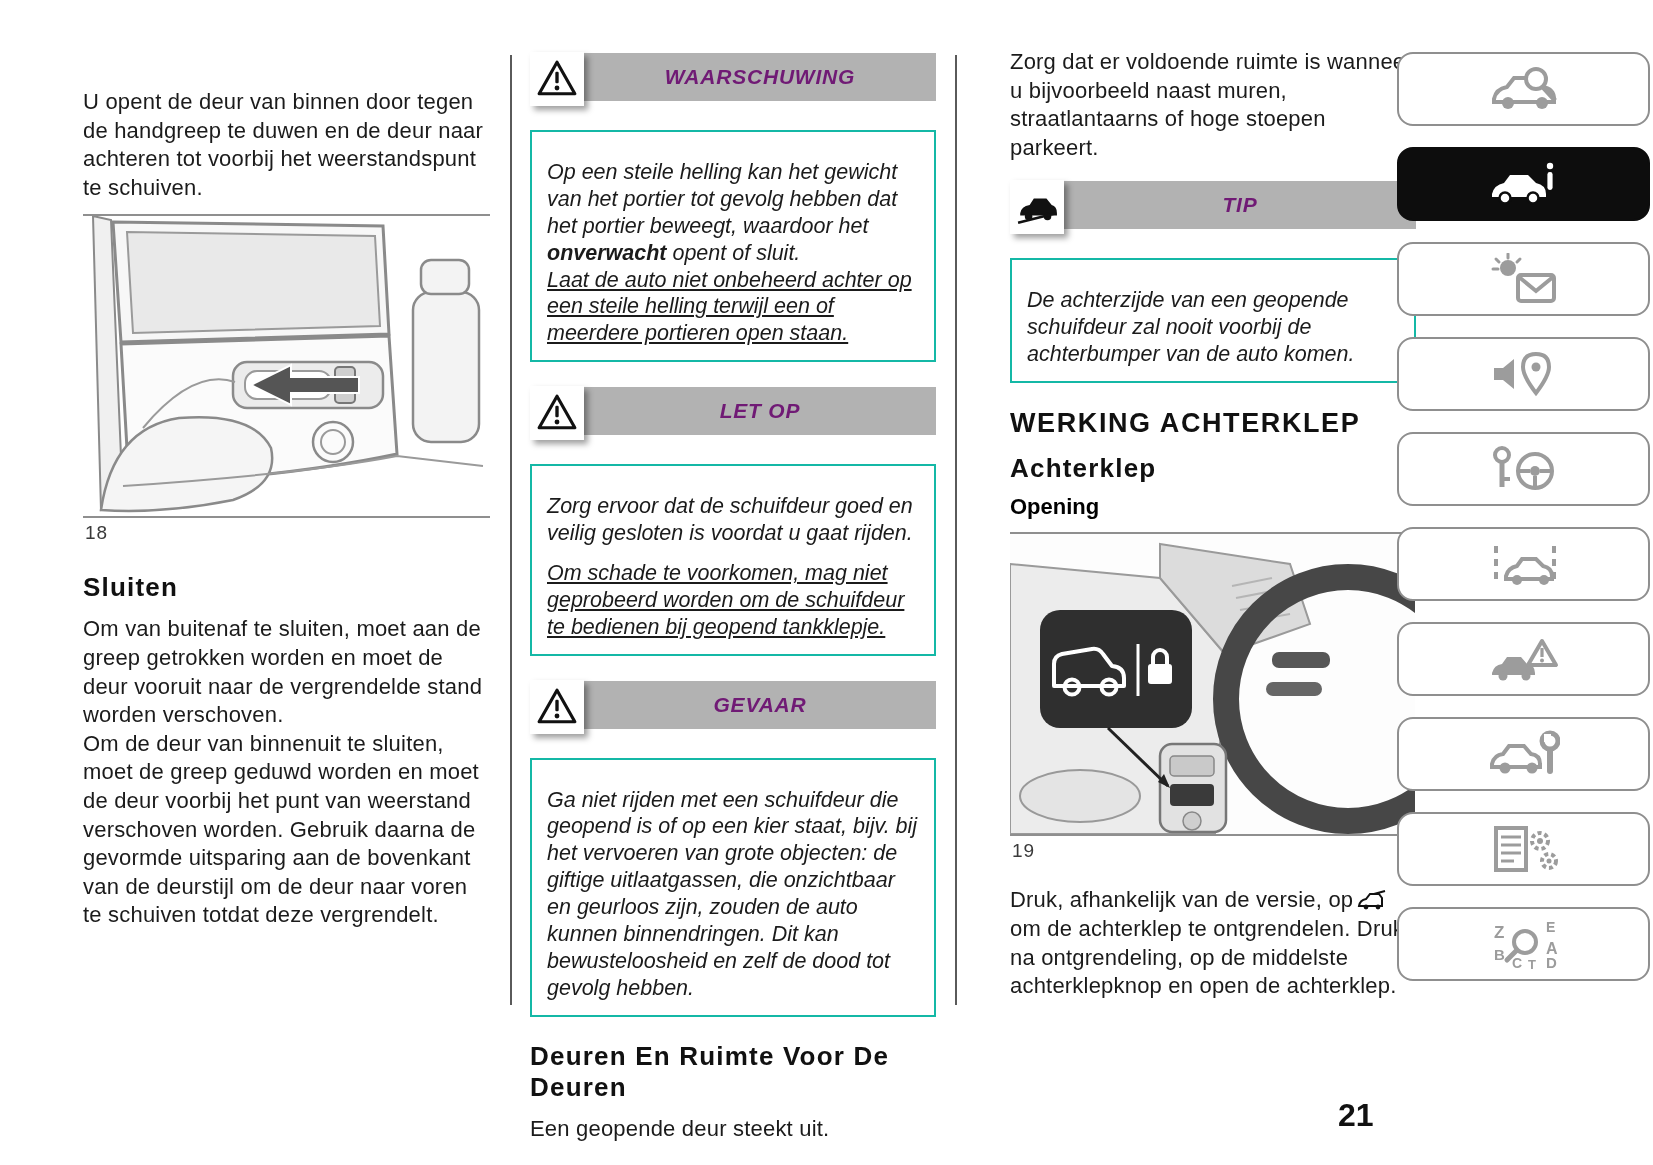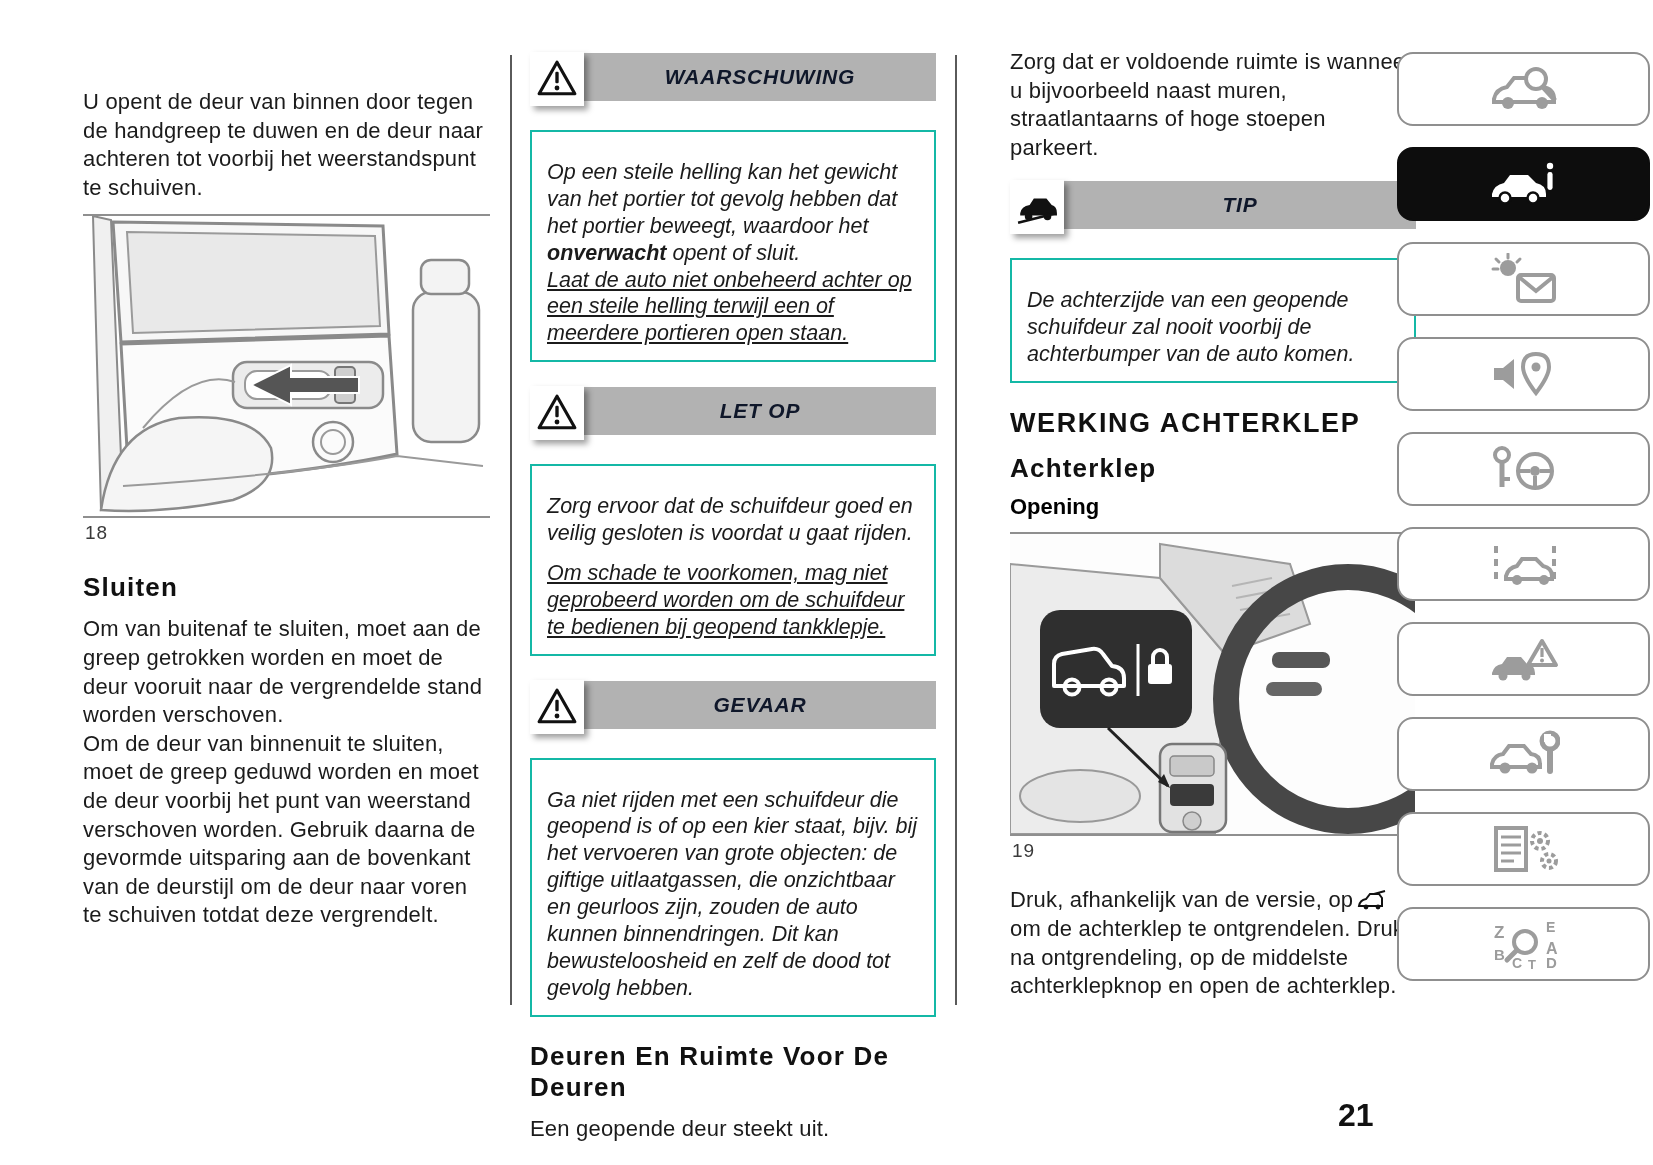--- a/index.html
+++ b/index.html
@@ -44,21 +44,21 @@
   .warn-icon-box {
     width:54px; height:54px; background:#fff;
     display:flex; align-items:center; justify-content:center;
     box-shadow:4px 4px 6px rgba(0,0,0,0.38);
     flex:0 0 auto; z-index:2;
   }
   .warn-title {
     flex:1; height:48px; margin-top:1px;
     background:#b2b2b2;
     display:flex; align-items:center; justify-content:center;
-    color:#0f172a; font-style:italic; font-weight:bold;
+    color:#701a75; font-style:italic; font-weight:bold;
     font-size:21px; letter-spacing:0.8px;
   }
   .warn-box {
     border:2px solid #14b8a6;
     padding:27px 15px 13px 15px;
     font-style:italic;
     font-size:21.5px;
     line-height:1.25;
   }
   .warn-box p + p { margin-top:13px;text-decoration:underline; }

